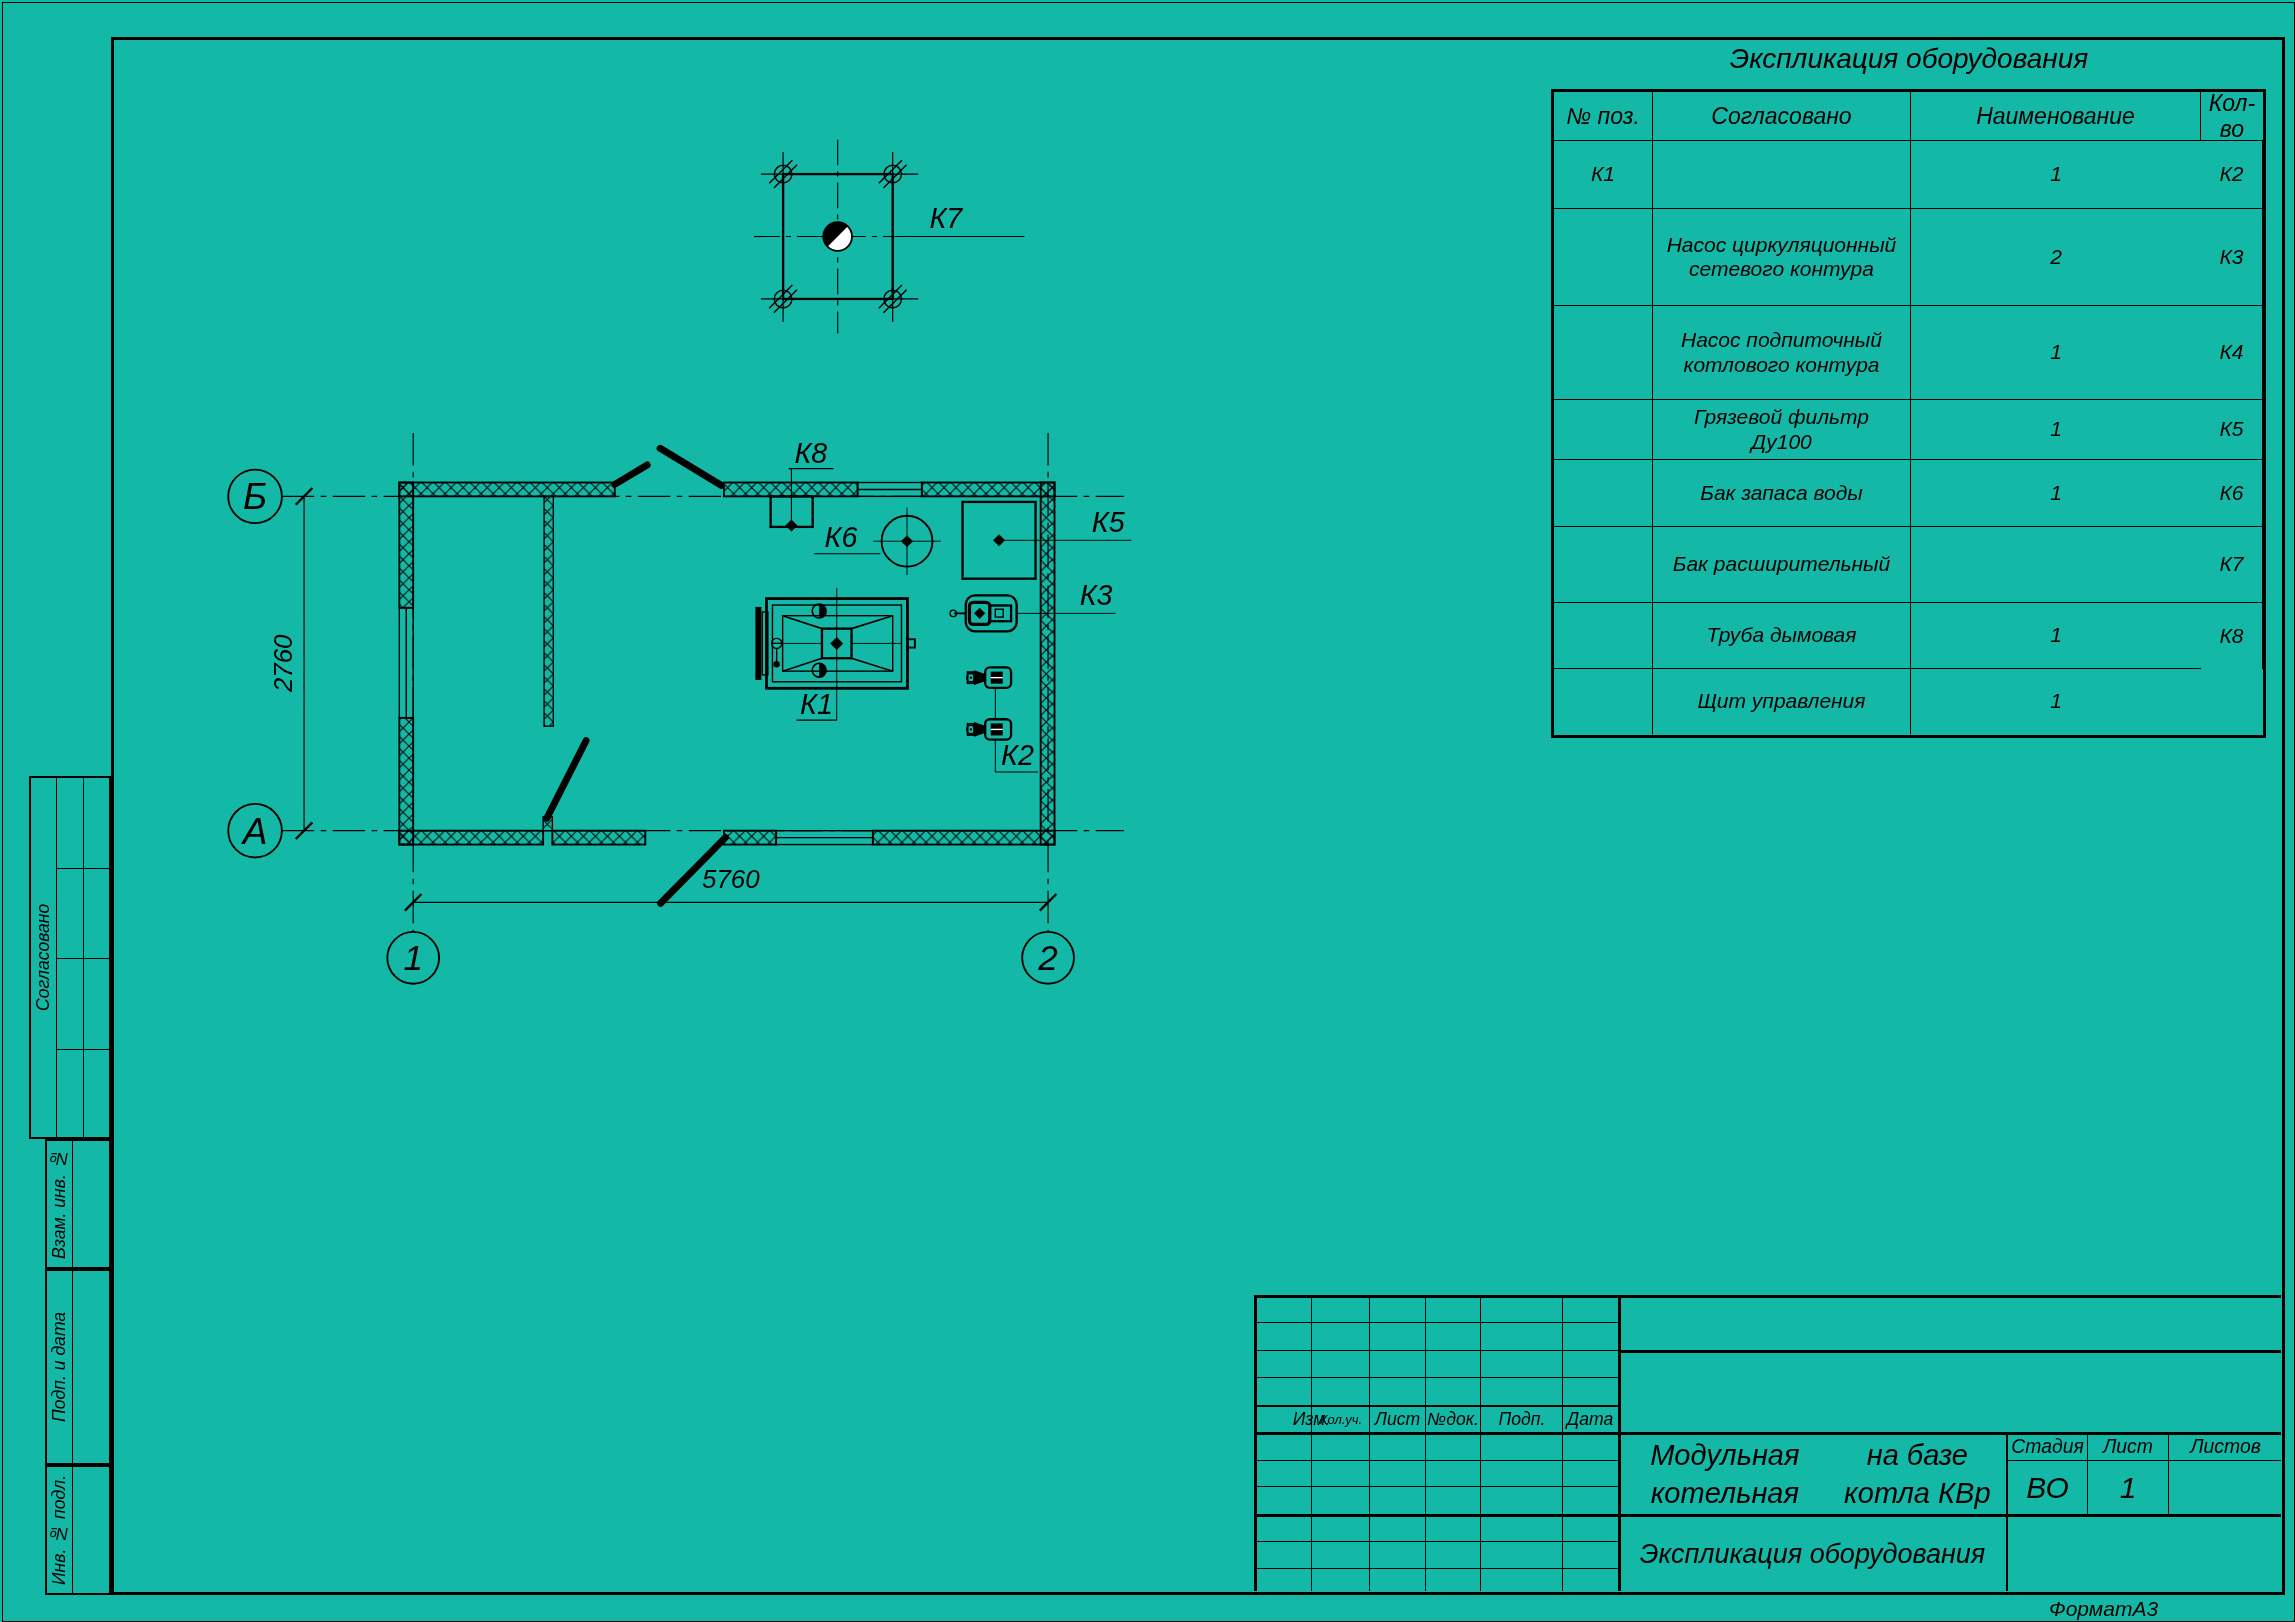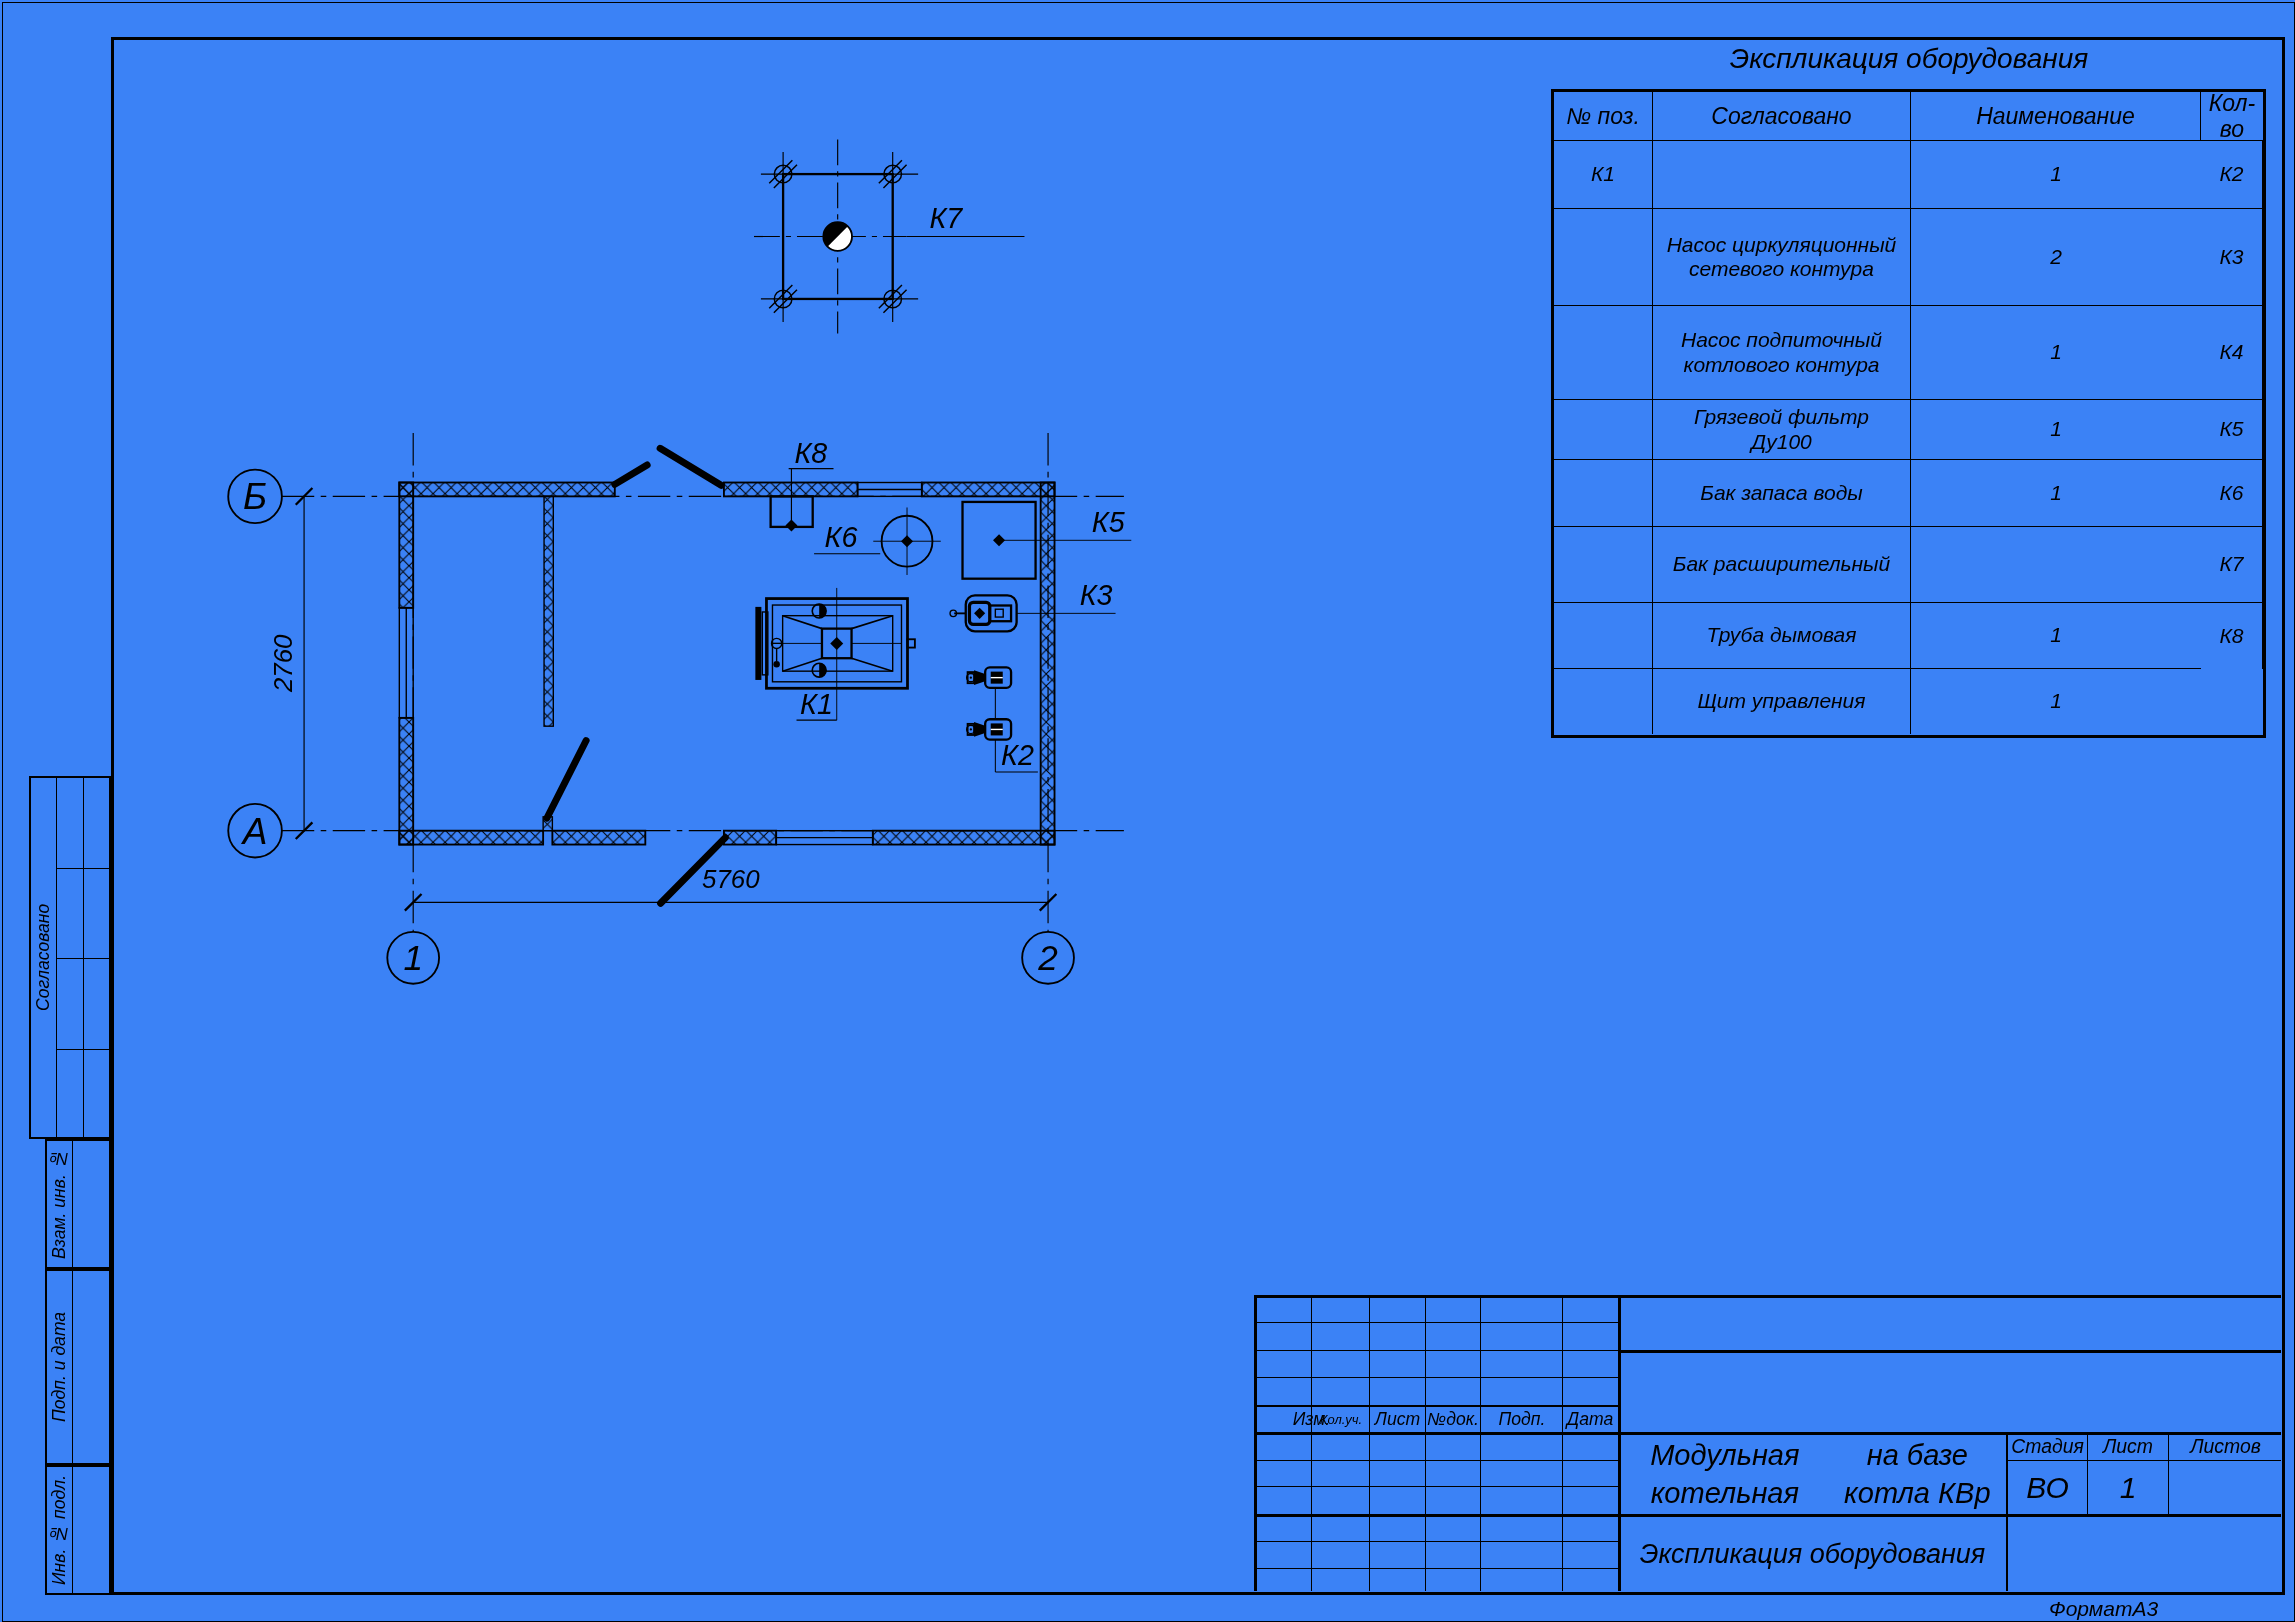--- a/index.html
+++ b/index.html
@@ -1,16 +1,16 @@
 <!DOCTYPE html>
 <html style="font-size:7.4px"><head>
 <meta charset="utf-8">
 <style>
   html,body{margin:0;padding:0;background:#e8e8e8;}
-  .page{position:relative;width:2295px;height:1623px;background:#3b82f6;overflow:hidden;
+  .page{position:relative;width:2295px;height:1623px;background:#14b8a6;overflow:hidden;
         font-family:"Liberation Sans",sans-serif;color:#000;}
   .outer-border{position:absolute;left:1.9px;top:1.9px;width:2291px;height:1618px;border:0.9px solid #000;}
   .frame{position:absolute;left:111px;top:37px;width:2174px;height:1558px;border:3.7px solid #000;box-sizing:border-box;}
   
   .eq-title{position:absolute;left:1551px;top:43px;width:716px;text-align:center;
             font-size:28px;font-style:italic;}
   .eq-table{position:absolute;left:1551px;top:89px;width:709px;height:643px;
             border:3.2px solid #000;display:grid;
             grid-template-columns:99px 258px 290px 62px;
             grid-template-rows:49px 68px 97px 94px 60px 67px 76px 66px 65px;}

